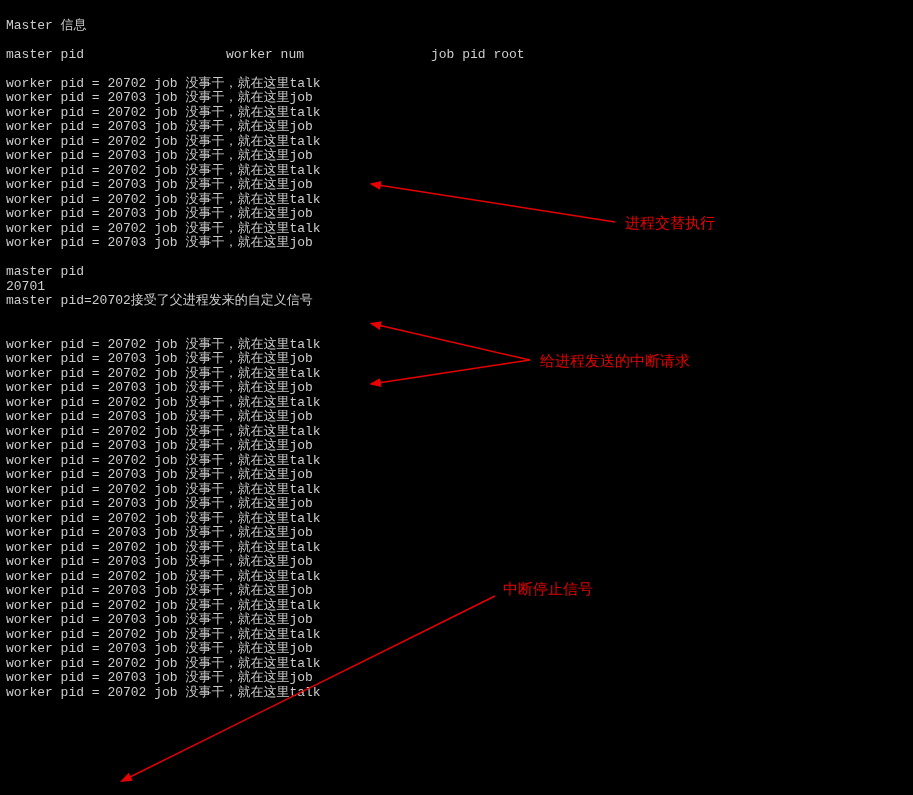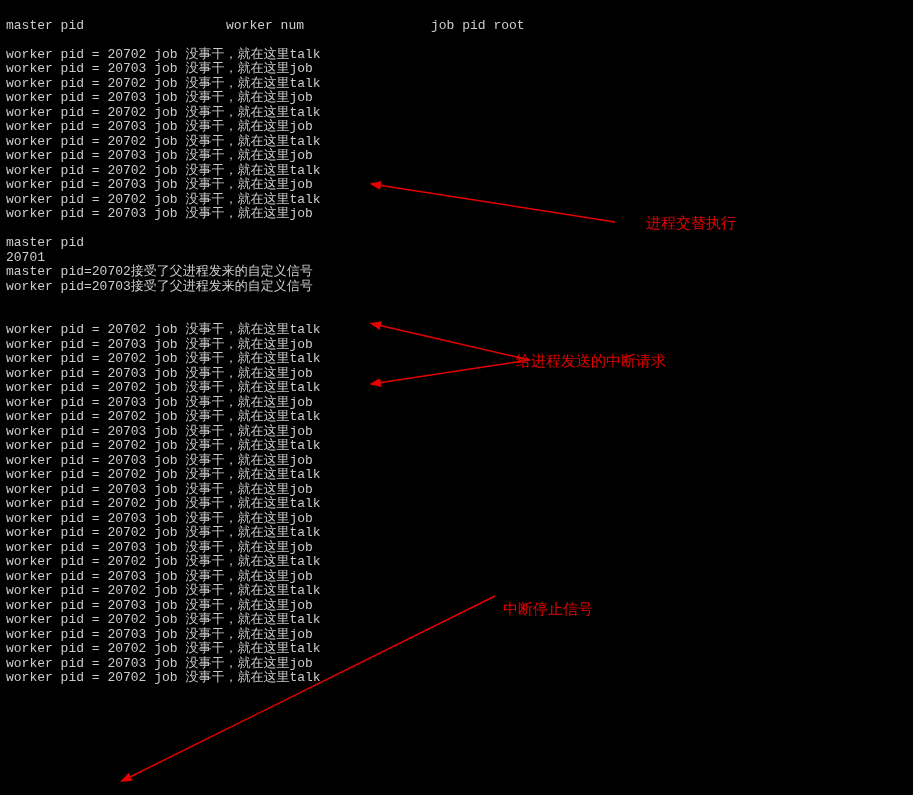--- a/index.html
+++ b/index.html
@@ -33,50 +33,51 @@
       font-weight: normal;
     }
     .arrow {
       position: absolute;
     }
   </style>
 </head>
 <body>
 
 <div class="terminal">
+<span class="line">Master 信息</span>
 <span class="line"><span style="display:inline-block;width:220px">master pid</span><span style="display:inline-block;width:205px">worker num</span><span>job pid root</span></span>
 <div id="block1"><span class="line">worker pid = 20702 job 没事干，就在这里talk</span><span class="line">worker pid = 20703 job 没事干，就在这里job</span><span class="line">worker pid = 20702 job 没事干，就在这里talk</span><span class="line">worker pid = 20703 job 没事干，就在这里job</span><span class="line">worker pid = 20702 job 没事干，就在这里talk</span><span class="line">worker pid = 20703 job 没事干，就在这里job</span><span class="line">worker pid = 20702 job 没事干，就在这里talk</span><span class="line">worker pid = 20703 job 没事干，就在这里job</span><span class="line">worker pid = 20702 job 没事干，就在这里talk</span><span class="line">worker pid = 20703 job 没事干，就在这里job</span><span class="line">worker pid = 20702 job 没事干，就在这里talk</span><span class="line">worker pid = 20703 job 没事干，就在这里job</span></div>
-<div id="midlines"><span class="line">master pid</span><span class="line">20701</span><span class="line">master pid=20702接受了父进程发来的自定义信号</span><span class="line">worker pid=20703接受了父进程发来的自定义信号</span><span class="line">&nbsp;</span></div>
+<div id="midlines"><span class="line">master pid</span><span class="line">20701</span><span class="line">master pid=20702接受了父进程发来的自定义信号</span><span class="line">&nbsp;</span></div>
 <div id="block2"><span class="line">worker pid = 20702 job 没事干，就在这里talk</span><span class="line">worker pid = 20703 job 没事干，就在这里job</span><span class="line">worker pid = 20702 job 没事干，就在这里talk</span><span class="line">worker pid = 20703 job 没事干，就在这里job</span><span class="line">worker pid = 20702 job 没事干，就在这里talk</span><span class="line">worker pid = 20703 job 没事干，就在这里job</span><span class="line">worker pid = 20702 job 没事干，就在这里talk</span><span class="line">worker pid = 20703 job 没事干，就在这里job</span><span class="line">worker pid = 20702 job 没事干，就在这里talk</span><span class="line">worker pid = 20703 job 没事干，就在这里job</span><span class="line">worker pid = 20702 job 没事干，就在这里talk</span><span class="line">worker pid = 20703 job 没事干，就在这里job</span><span class="line">worker pid = 20702 job 没事干，就在这里talk</span><span class="line">worker pid = 20703 job 没事干，就在这里job</span><span class="line">worker pid = 20702 job 没事干，就在这里talk</span><span class="line">worker pid = 20703 job 没事干，就在这里job</span><span class="line">worker pid = 20702 job 没事干，就在这里talk</span><span class="line">worker pid = 20703 job 没事干，就在这里job</span><span class="line">worker pid = 20702 job 没事干，就在这里talk</span><span class="line">worker pid = 20703 job 没事干，就在这里job</span><span class="line">worker pid = 20702 job 没事干，就在这里talk</span><span class="line">worker pid = 20703 job 没事干，就在这里job</span><span class="line">worker pid = 20702 job 没事干，就在这里talk</span><span class="line">worker pid = 20703 job 没事干，就在这里job</span><span class="line">worker pid = 20702 job 没事干，就在这里talk</span></div>
 
 
 </div>
 
 <svg class="arrow" style="left:370px;top:180px;" width="250" height="50">
   <defs>
     <marker id="ah1" markerWidth="10" markerHeight="10" refX="2" refY="3" orient="auto">
       <polygon points="0 0, 8 3, 0 6" fill="#e60000"></polygon>
     </marker>
   </defs>
   <line x1="245" y1="42" x2="8" y2="5" stroke="#e60000" stroke-width="1.5" marker-end="url(#ah1)"></line>
 </svg>
-<div class="annotation" style="left:646px;top:216px;">进程交替执行</div>
+<div class="annotation" style="left:625px;top:216px;">进程交替执行</div>
 
 <svg class="arrow" style="left:370px;top:320px;" width="165" height="68">
   <defs>
     <marker id="ah2" markerWidth="10" markerHeight="10" refX="2" refY="3" orient="auto">
       <polygon points="0 0, 8 3, 0 6" fill="#e60000"></polygon>
     </marker>
   </defs>
   <line x1="160" y1="40" x2="8" y2="5" stroke="#e60000" stroke-width="1.5" marker-end="url(#ah2)"></line>
   <line x1="160" y1="40" x2="8" y2="63" stroke="#e60000" stroke-width="1.5" marker-end="url(#ah2)"></line>
 </svg>
-<div class="annotation" style="left:516px;top:354px;">给进程发送的中断请求</div>
+<div class="annotation" style="left:540px;top:354px;">给进程发送的中断请求</div>
 
 <svg class="arrow" style="left:120px;top:593px;" width="380" height="190">
   <defs>
     <marker id="ah3" markerWidth="10" markerHeight="10" refX="2" refY="3" orient="auto">
       <polygon points="0 0, 8 3, 0 6" fill="#e60000"></polygon>
     </marker>
   </defs>
   <line x1="375" y1="3" x2="8" y2="185" stroke="#e60000" stroke-width="1.5" marker-end="url(#ah3)"></line>
 </svg>
-<div class="annotation" style="left:503px;top:582px;margin-top:20px;">中断停止信号</div>
+<div class="annotation" style="left:503px;top:582px;">中断停止信号</div>
 
 </body></html>

